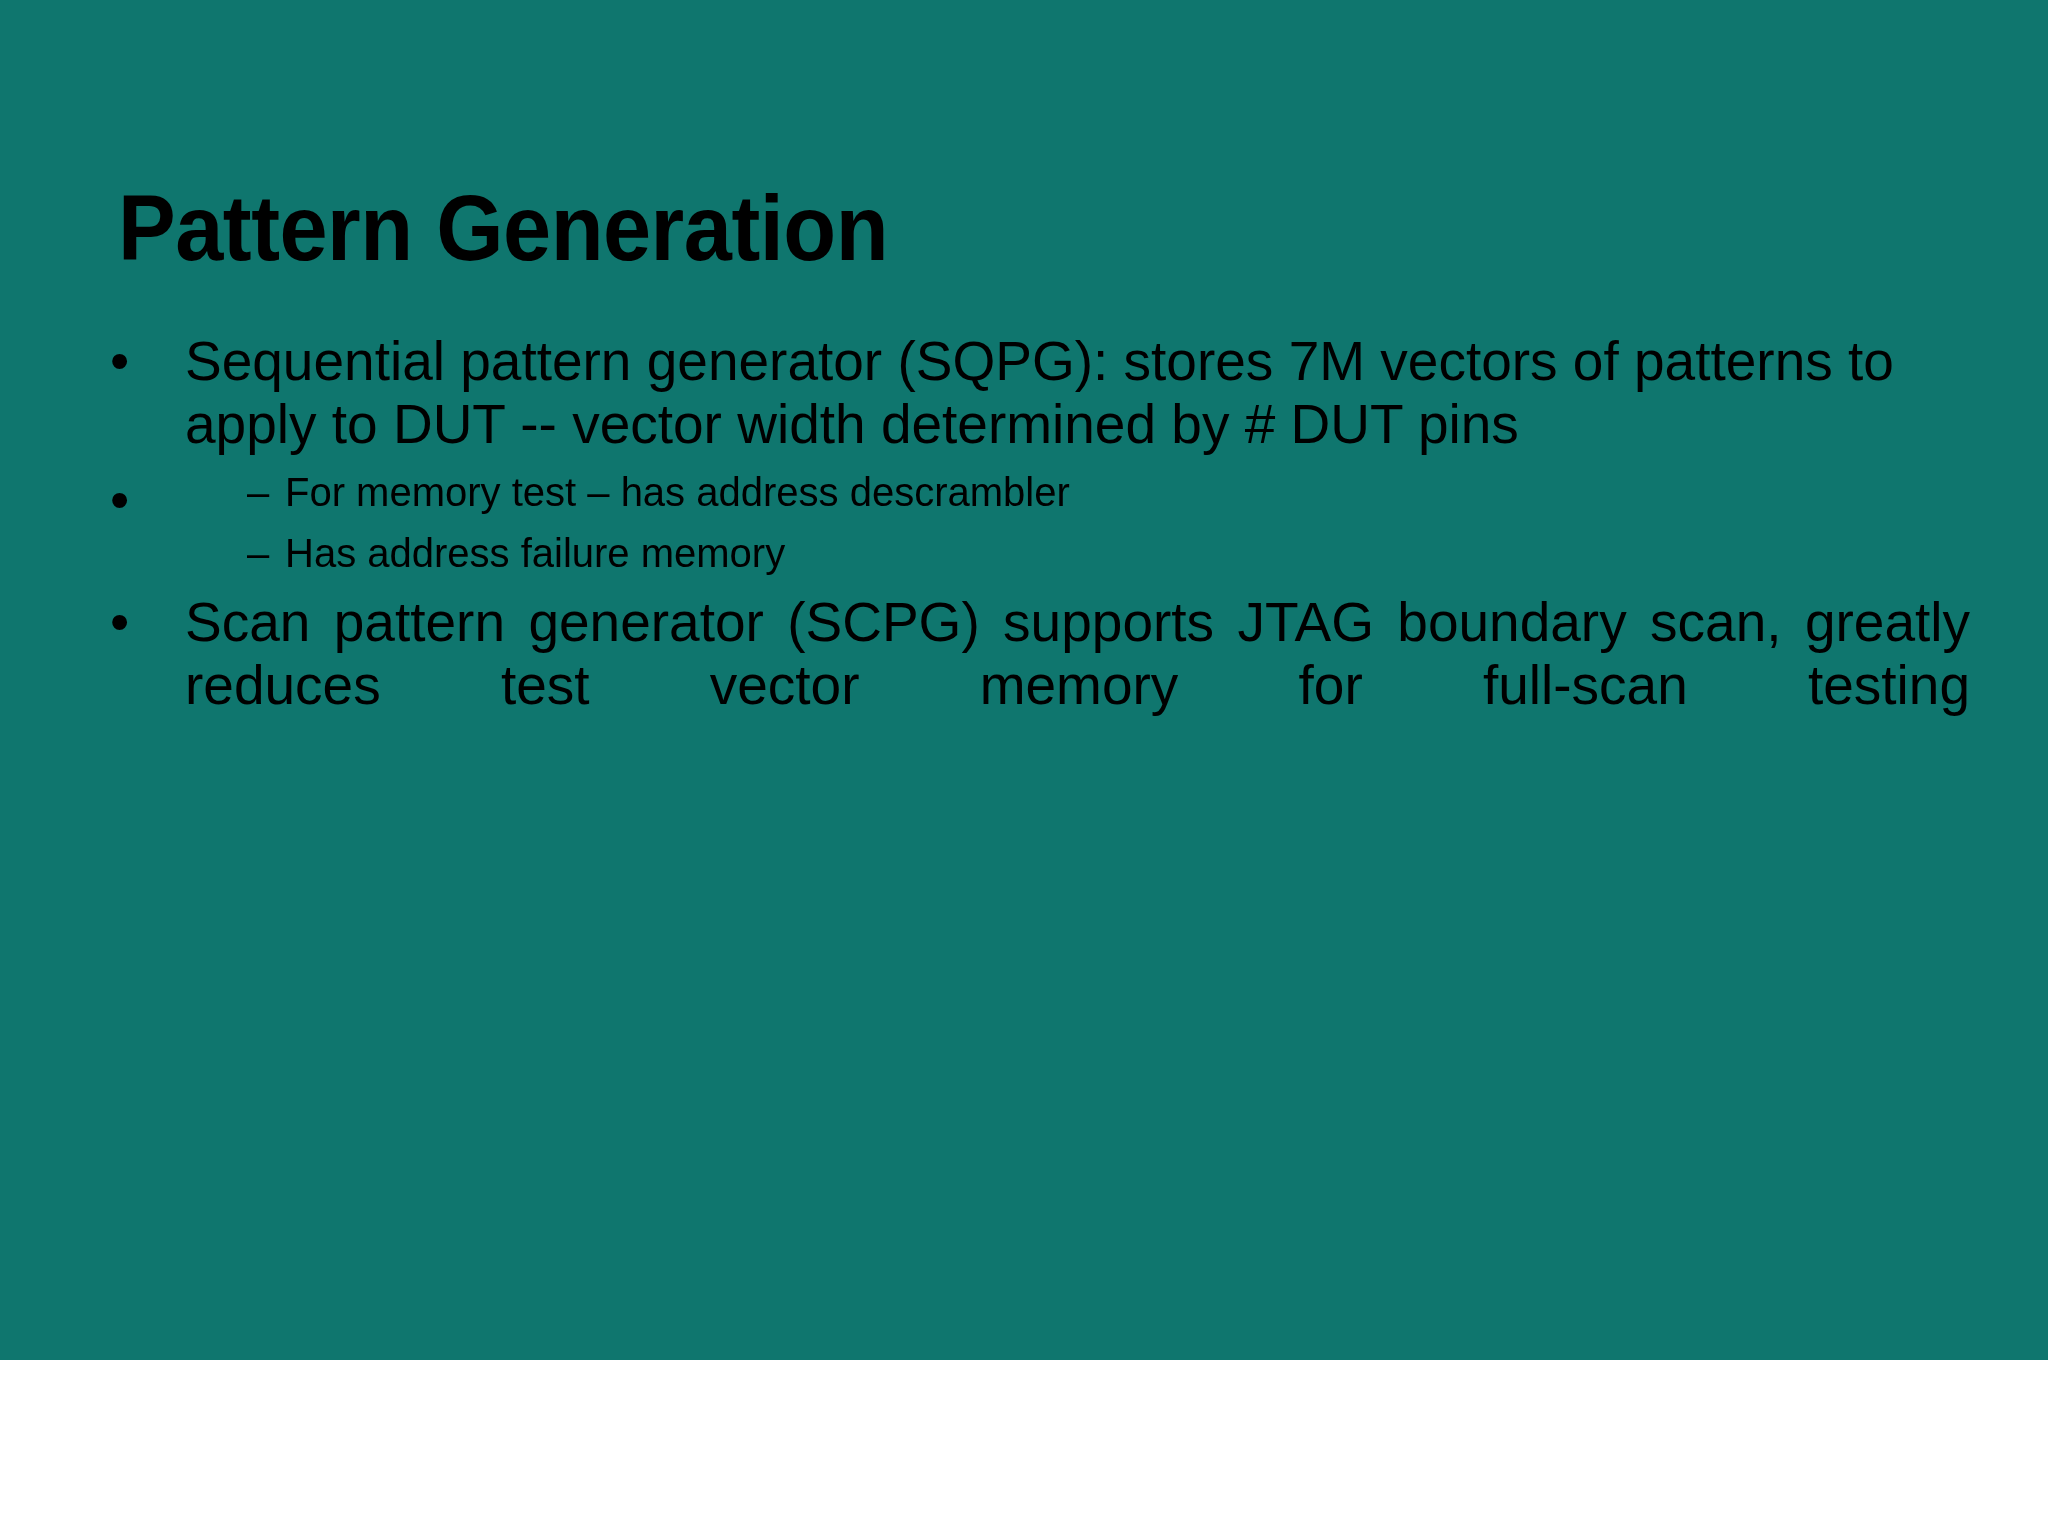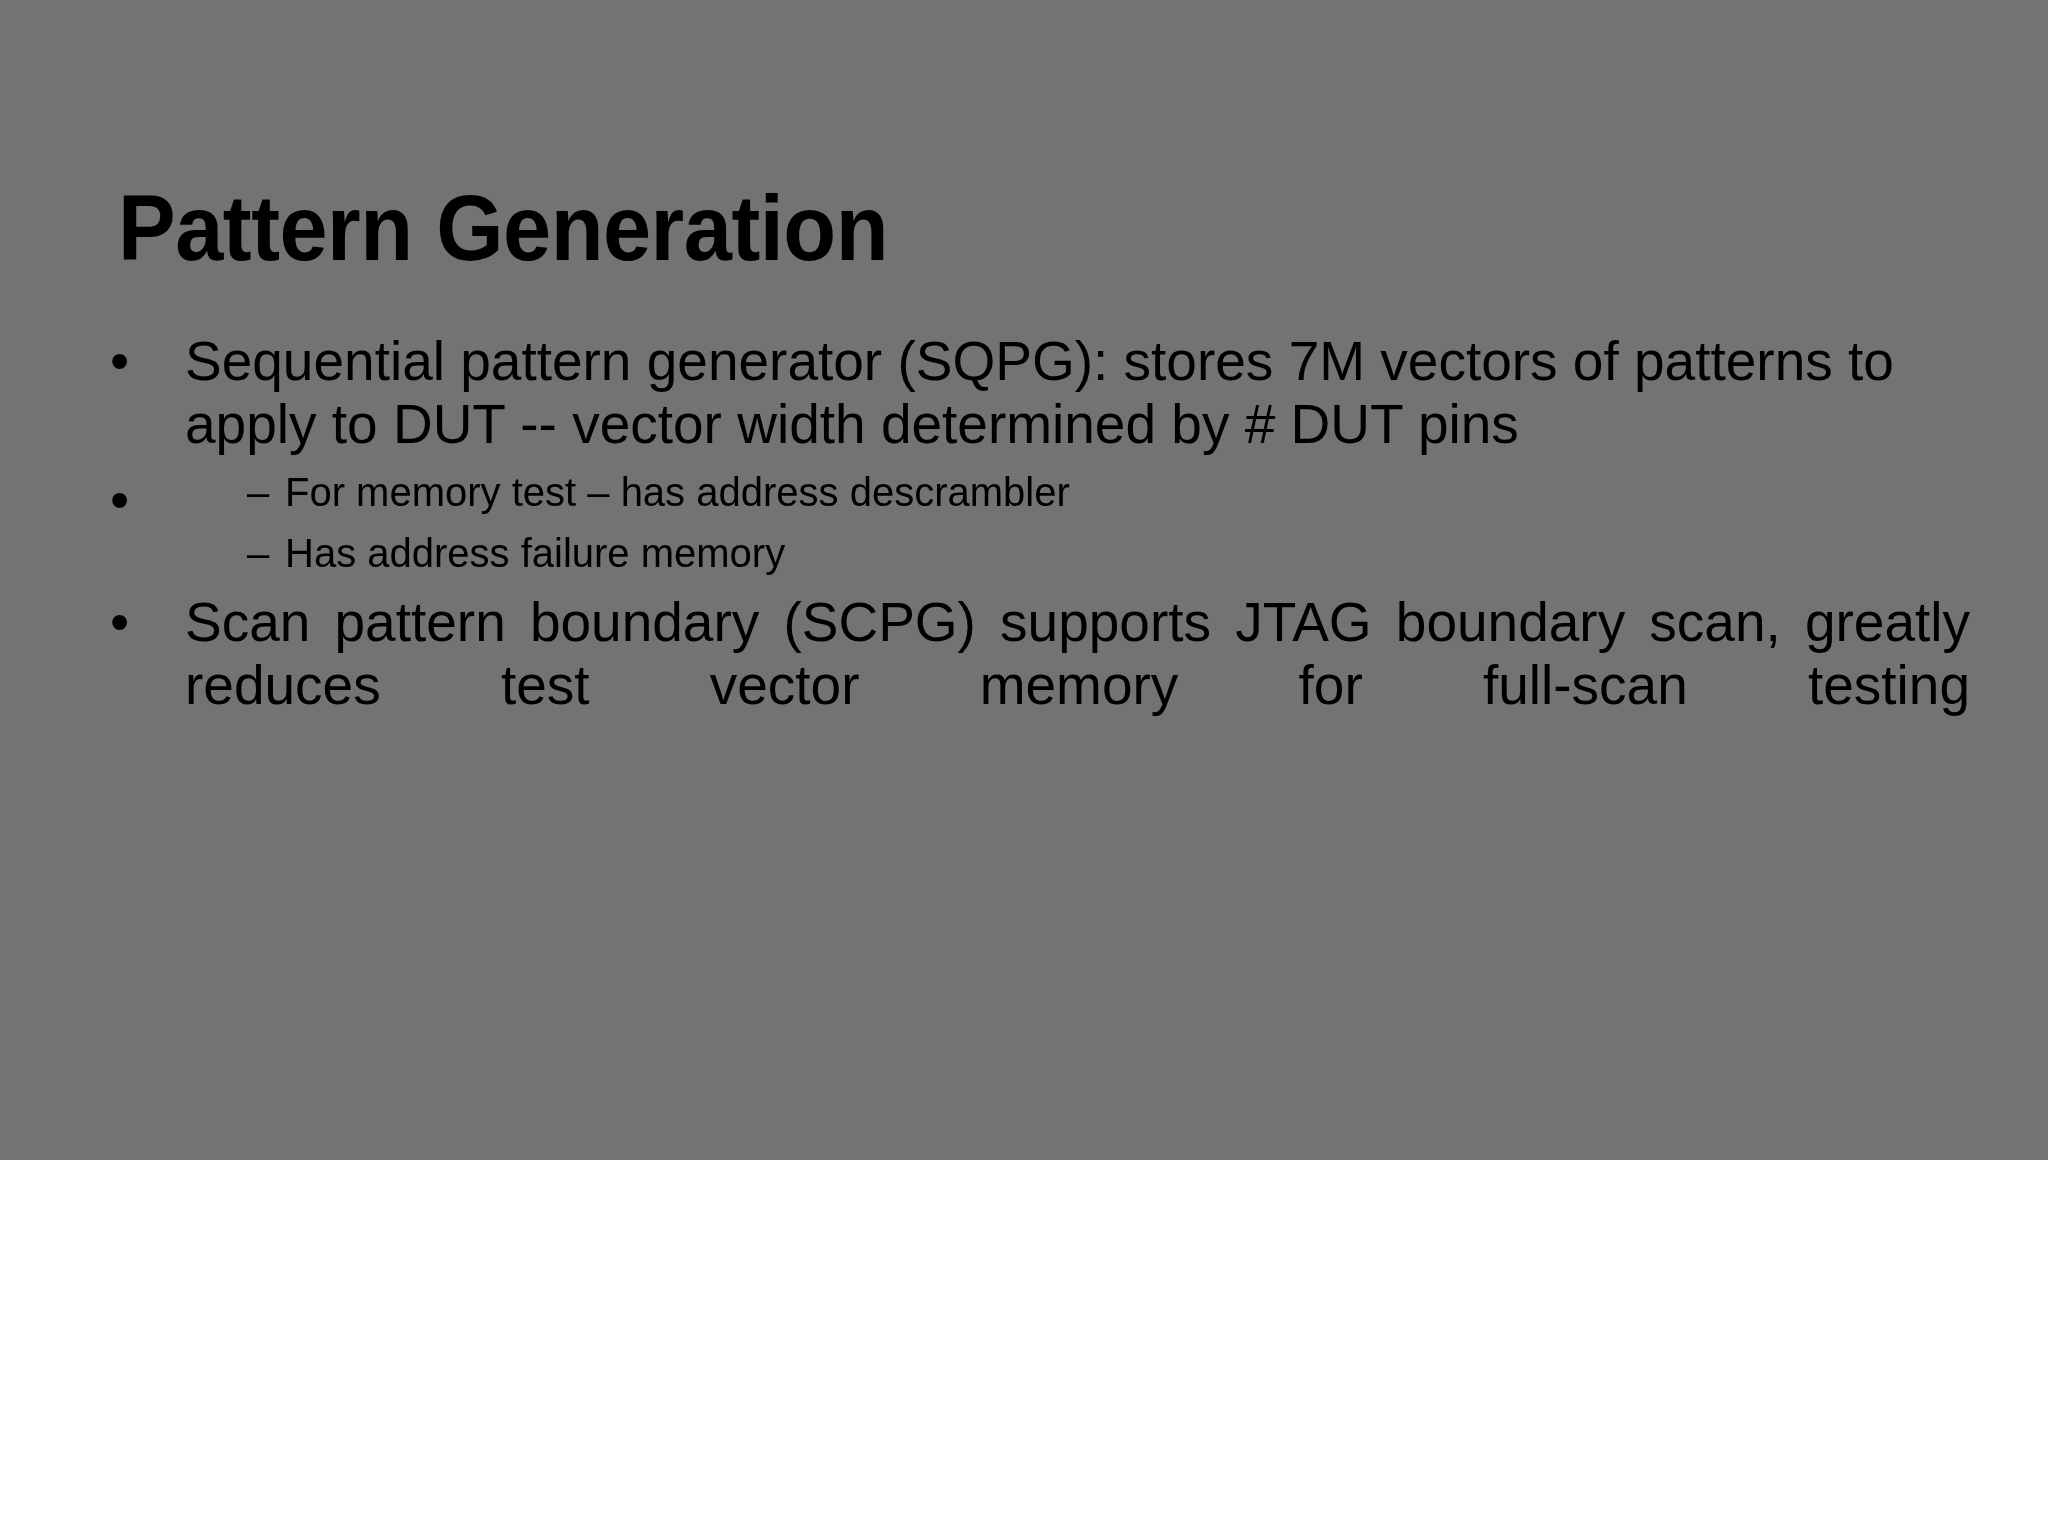--- a/index.html
+++ b/index.html
@@ -13,22 +13,22 @@
     height: 1536px;
     overflow: hidden;
     font-family: "Liberation Sans", "DejaVu Sans", sans-serif;
     color: #000000;
     -webkit-font-smoothing: antialiased;
   }
 
   .slide {
     position: relative;
     width: 2048px;
-    height: 1160px;
-    background: #737373;
+    height: 1360px;
+    background: #0f766e;
     box-sizing: border-box;
   }
 
   
   .slide-title {
     position: absolute;
     left: 118px;
     top: 118px;
     width: 1830px;
     font-size: 92px;
@@ -138,18 +138,18 @@
           </li>
           <li class="subbullet">
             <span class="marker">–</span>
             <span><span>Has </span><span class="em">address failure memory</span></span>
           </li>
         </ul>
       </li>
 
       <li class="bullet">
         <span class="marker">•</span>
-        <span class="text justify"><span class="em">Scan pattern boundary</span><span> (SCPG) supports JTAG boundary scan, greatly reduces test vector memory for full-scan testing</span></span>
+        <span class="text justify"><span class="em">Scan pattern generator</span><span> (SCPG) supports JTAG boundary scan, greatly reduces test vector memory for full-scan testing</span></span>
       </li>
 
     </ul>
   </div>
 </div>
 
 </body></html>

